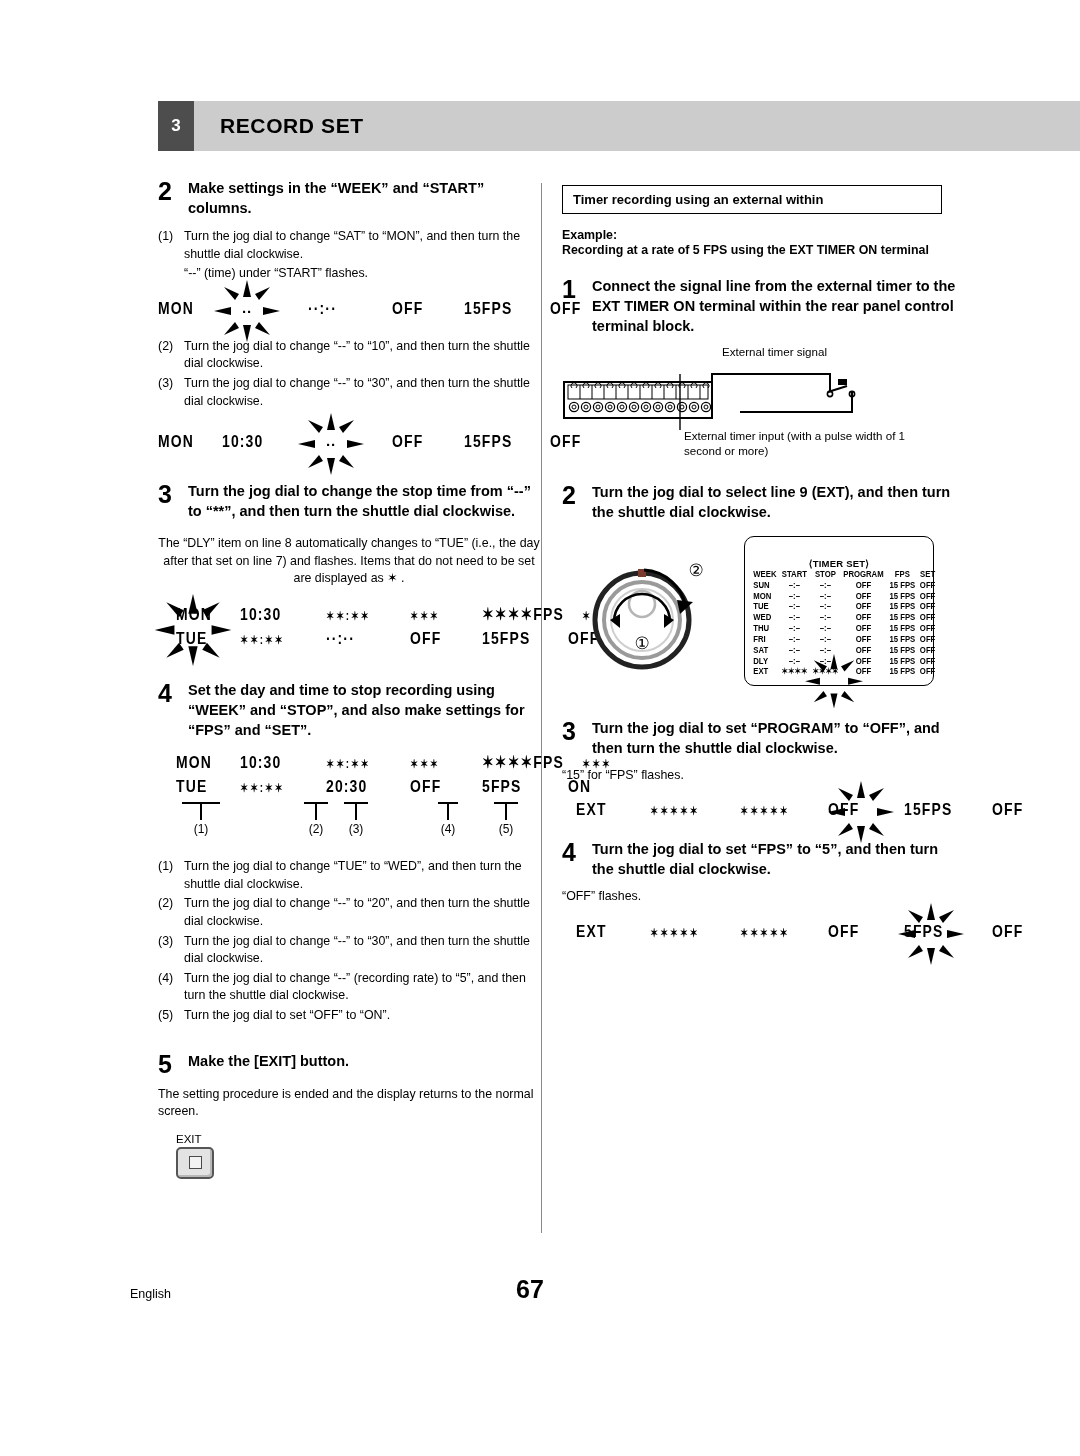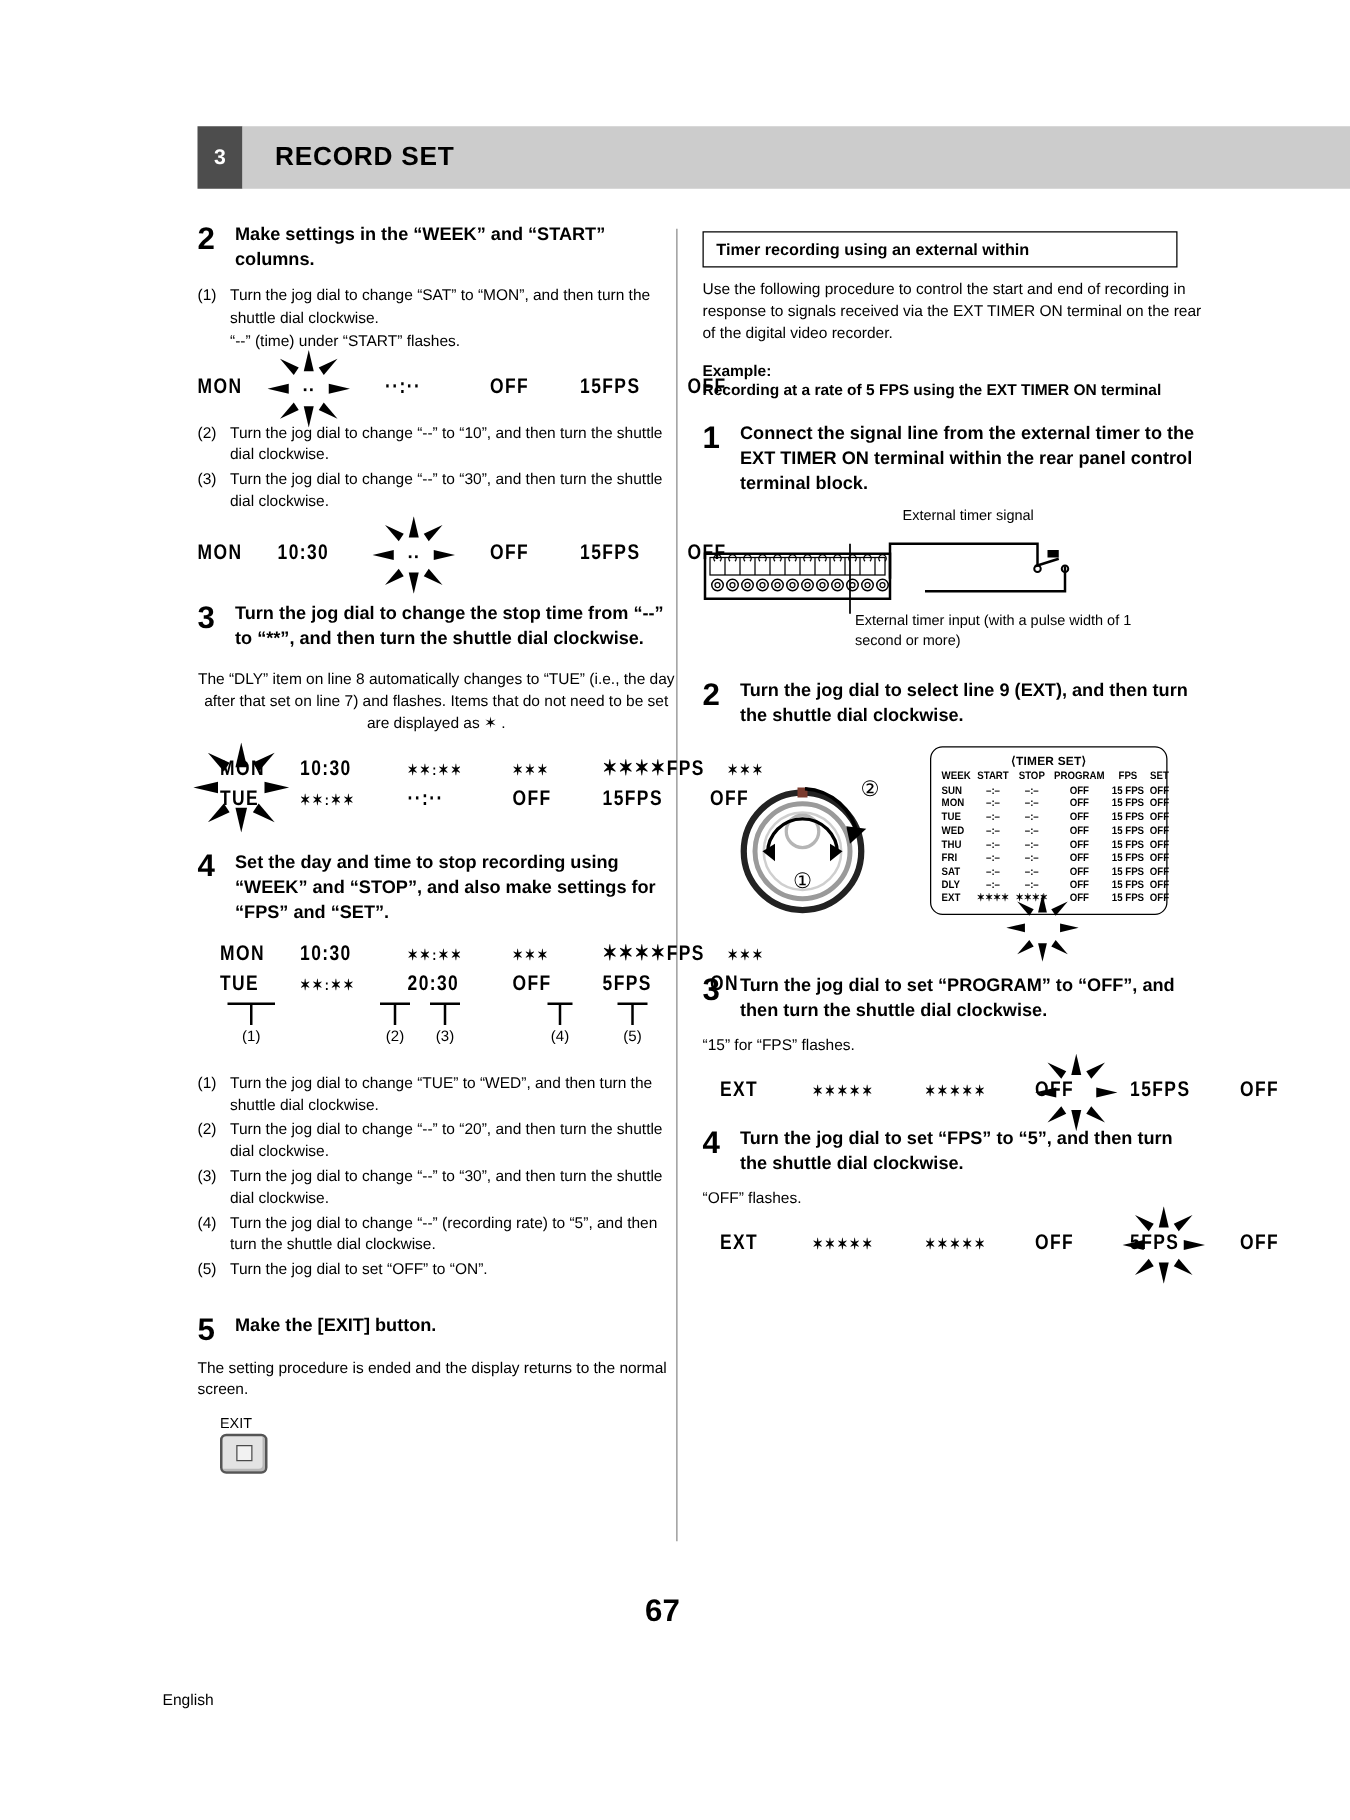--- a/index.html
+++ b/index.html
@@ -226,21 +226,21 @@
 
   
   #timerset {
     position: absolute;
     left: 182px;
     top: 8px;
     width: 190px;
     border: 1.6px solid #000;
     border-radius: 10px;
     background: #fff;
-    padding: 5px 6px 7px 6px;
+    padding: 21px 6px 7px 6px;
     box-sizing: border-box;
   }
   #timerset .ts-title {
     text-align: center;
     font-size: 9.5px;
     font-weight: bold;
     letter-spacing: 0.2px;
     margin-bottom: 1px;
   }
   #timerset table {
@@ -271,21 +271,21 @@
     top: 117px;
     width: 58px;
     height: 54px;
     pointer-events: none;
   }
 
   
   #footer-lang {
     position: absolute;
     left: 130px;
-    top: 1353px;
+    top: 1287px;
     font-size: 12.5px;
   }
   #footer-page {
     position: absolute;
     left: 516px;
     top: 1275px;
     font-size: 25px;
     font-weight: bold;
   }
 </style>
@@ -505,21 +505,20 @@
     <div id="exit-key">
       <div class="inner"></div>
     </div>
   </div>
 </div>
 
 <div id="right-col">
 
   <div id="timer-box">Timer recording using an external within</div>
 
-  <div class="body-text">Use the following procedure to control the start and end of recording in response to signals received via the EXT TIMER ON terminal on the rear of the digital video recorder.</div>
 
   <div class="example-label">Example:</div>
   <div class="example-text">Recording at a rate of 5 FPS using the EXT TIMER ON terminal</div>
 
   <div class="step" style="margin-top:16px;">
     <div class="step-num">1</div>
     <div class="step-text">Connect the signal line from the external timer to the EXT TIMER ON terminal within the rear panel control terminal block.</div>
   </div>
 
   <div id="terminal-diagram">

